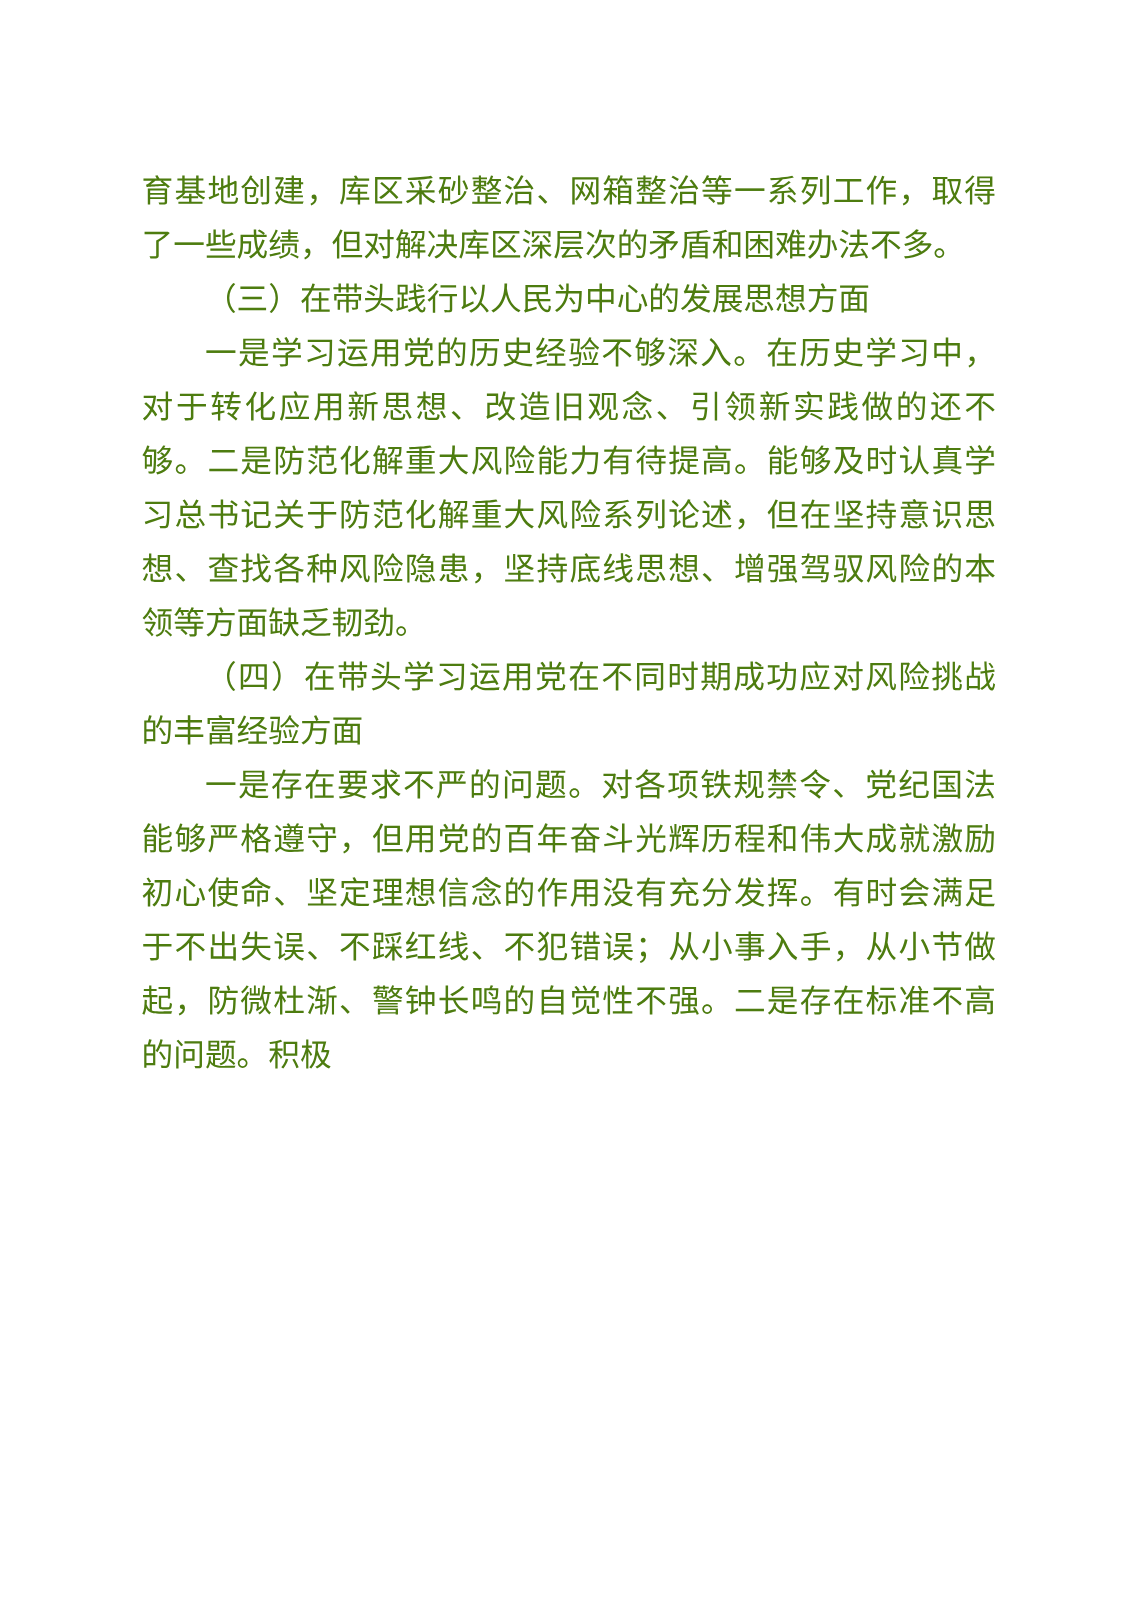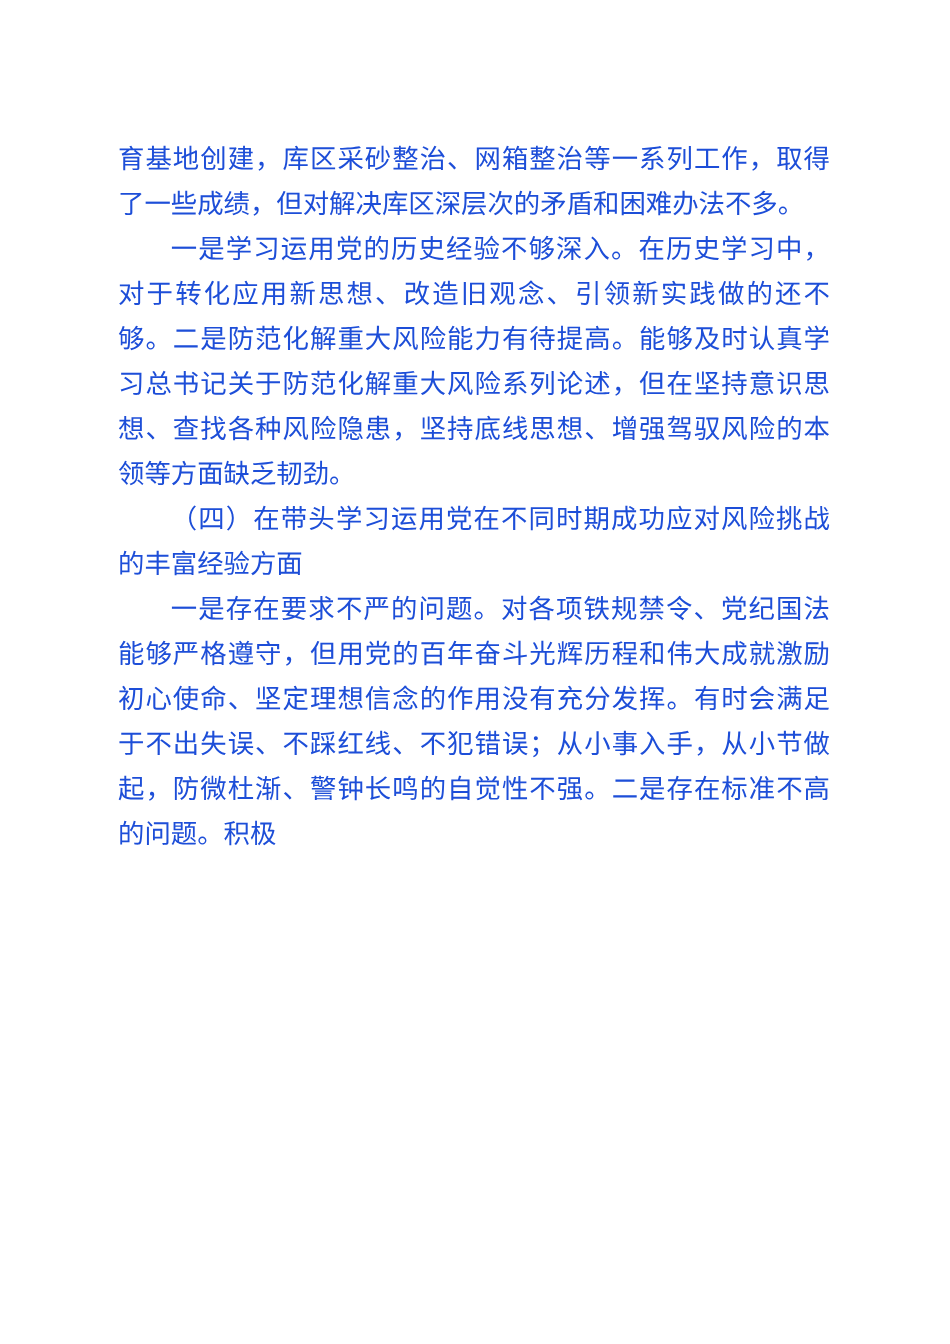--- a/index.html
+++ b/index.html
@@ -14,21 +14,21 @@
     margin: 0 auto;
     background: #ffffff;
     box-sizing: border-box;
     padding: 137px 120px 0 118px;
     overflow: hidden;
   }
   .doc {
     font-family: "Liberation Serif", "DejaVu Serif", serif;
     font-size: 26.4px;
     line-height: 45px;
-    color: #1d4ed8;
+    color: #4d7c0f;
     text-align: justify;
     text-justify: inter-ideograph;
     letter-spacing: 0;
   }
   .doc p {
     margin: 0;
     padding: 0;
   }
   .doc p.indent {
     text-indent: 2em;
@@ -38,17 +38,18 @@
     font-weight: normal;
   }
 </style>
 </head>
 <body>
 
 <div class="page">
   <div class="doc">
 
   <p class="body">育基地创建，库区采砂整治、网箱整治等一系列工作，取得了一些成绩，但对解决库区深层次的矛盾和困难办法不多。</p>
+      <p class="indent heading">（三）在带头践行以人民为中心的发展思想方面</p>
       <p class="indent body">一是学习运用党的历史经验不够深入。在历史学习中，对于转化应用新思想、改造旧观念、引领新实践做的还不够。二是防范化解重大风险能力有待提高。能够及时认真学习总书记关于防范化解重大风险系列论述，但在坚持意识思想、查找各种风险隐患，坚持底线思想、增强驾驭风险的本领等方面缺乏韧劲。</p>
       <p class="indent heading">（四）在带头学习运用党在不同时期成功应对风险挑战的丰富经验方面</p>
       <p class="indent body">一是存在要求不严的问题。对各项铁规禁令、党纪国法能够严格遵守，但用党的百年奋斗光辉历程和伟大成就激励初心使命、坚定理想信念的作用没有充分发挥。有时会满足于不出失误、不踩红线、不犯错误；从小事入手，从小节做起，防微杜渐、警钟长鸣的自觉性不强。二是存在标准不高的问题。积极</p>
     </div>
 </div>
 
 </body></html>

